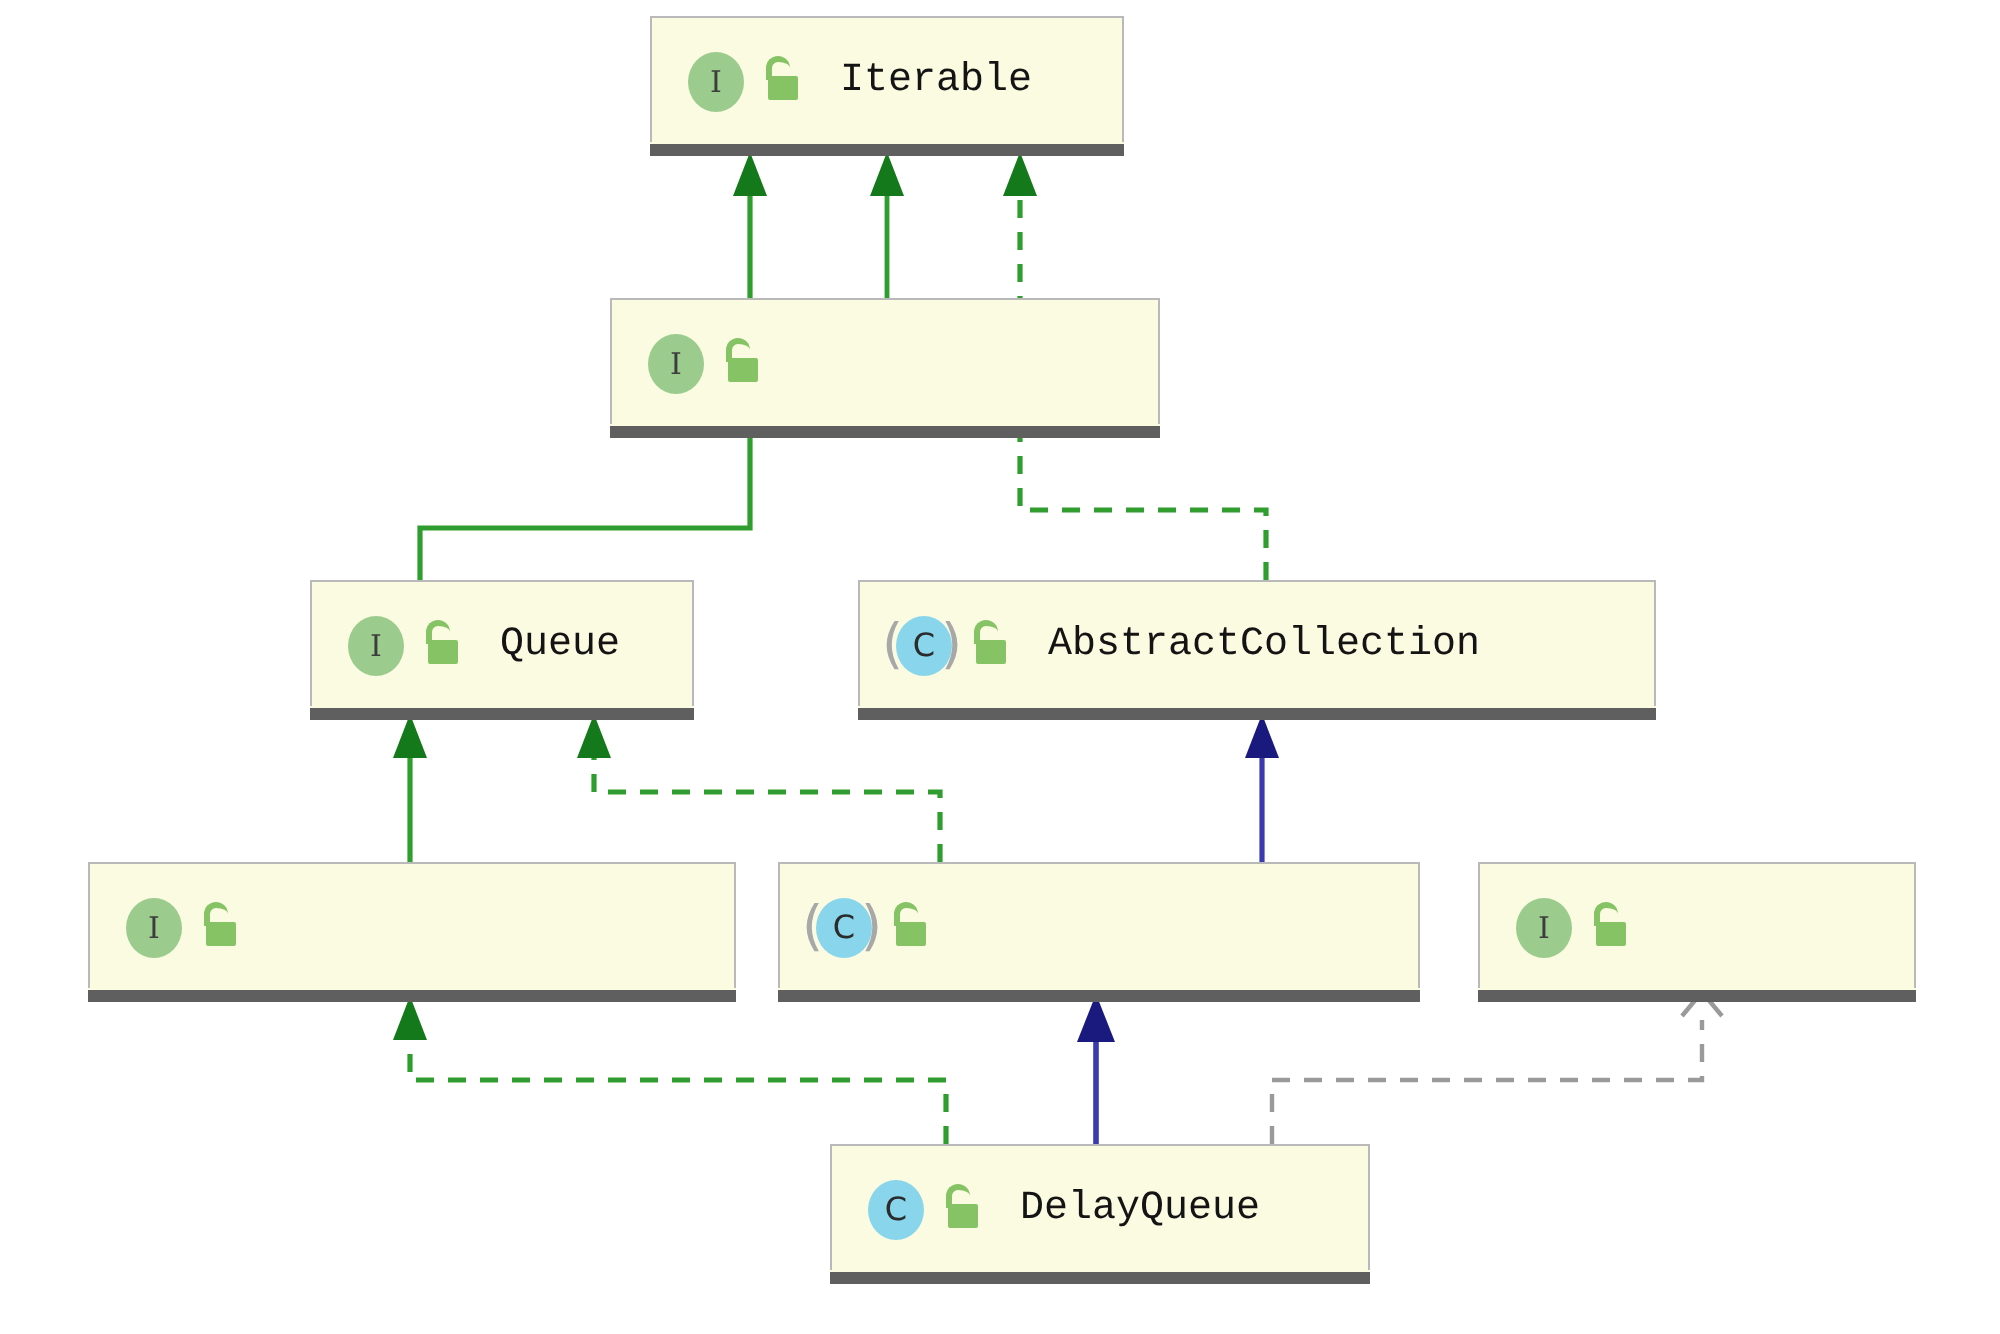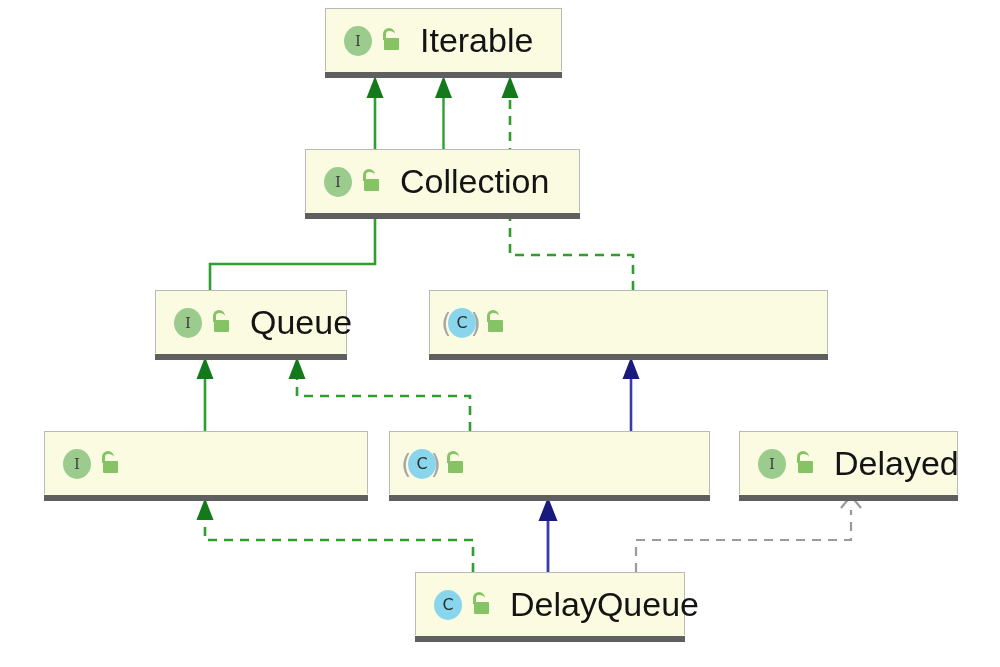--- a/index.html
+++ b/index.html
@@ -40,22 +40,22 @@
   .uml-node .node-shadow {
     position: absolute;
     left: -1px;
     right: -1px;
     bottom: -6px;
     height: 6px;
     background: #5f5f5f;
     border-top: 1px solid #fbfbe2;
   }
   .node-label {
-    font-family: Liberation Sans, sans-serif;
-    font-size: 34px;
+    font-family: Liberation Mono, monospace;
+    font-size: 20px;
     color: #141414;
     letter-spacing: 0px;
     white-space: nowrap;
     margin-left: 18px;
   }
   .kind-icon {
     width: 34px;
     height: 34px;
     position: relative;
     flex: 0 0 auto;
@@ -187,21 +187,20 @@
   </div>
 
   <div class="uml-node" style="left:305px; top:149px; width:275px; height:64px;">
     <span class="kind-icon interface">
       <span class="disc">I</span>
     </span>
     <span class="lock-icon">
       <span class="shackle"></span>
         <span class="body"></span>
     </span>
-    <span class="node-label">Collection</span>
     <span class="node-shadow"></span>
   </div>
 
   <div class="uml-node" style="left:155px; top:290px; width:192px; height:64px;">
     <span class="kind-icon interface">
       <span class="disc">I</span>
     </span>
     <span class="lock-icon">
       <span class="shackle"></span>
         <span class="body"></span>
@@ -213,20 +212,21 @@
   <div class="uml-node" style="left:429px; top:290px; width:399px; height:64px;">
     <span class="kind-icon klass">
       <span class="paren left">(</span>
       <span class="disc">C</span>
       <span class="paren right">)</span>
     </span>
     <span class="lock-icon">
       <span class="shackle"></span>
         <span class="body"></span>
     </span>
+    <span class="node-label">AbstractCollection</span>
     <span class="node-shadow"></span>
   </div>
 
   <div class="uml-node" style="left:44px; top:431px; width:324px; height:64px;">
     <span class="kind-icon interface">
       <span class="disc">I</span>
     </span>
     <span class="lock-icon">
       <span class="shackle"></span>
         <span class="body"></span>
@@ -248,21 +248,20 @@
   </div>
 
   <div class="uml-node" style="left:739px; top:431px; width:219px; height:64px;">
     <span class="kind-icon interface">
       <span class="disc">I</span>
     </span>
     <span class="lock-icon">
       <span class="shackle"></span>
         <span class="body"></span>
     </span>
-    <span class="node-label">Delayed</span>
     <span class="node-shadow"></span>
   </div>
 
   <div class="uml-node" style="left:415px; top:572px; width:270px; height:64px;">
     <span class="kind-icon klass">
       <span class="disc">C</span>
     </span>
     <span class="lock-icon">
       <span class="shackle"></span>
         <span class="body"></span>

